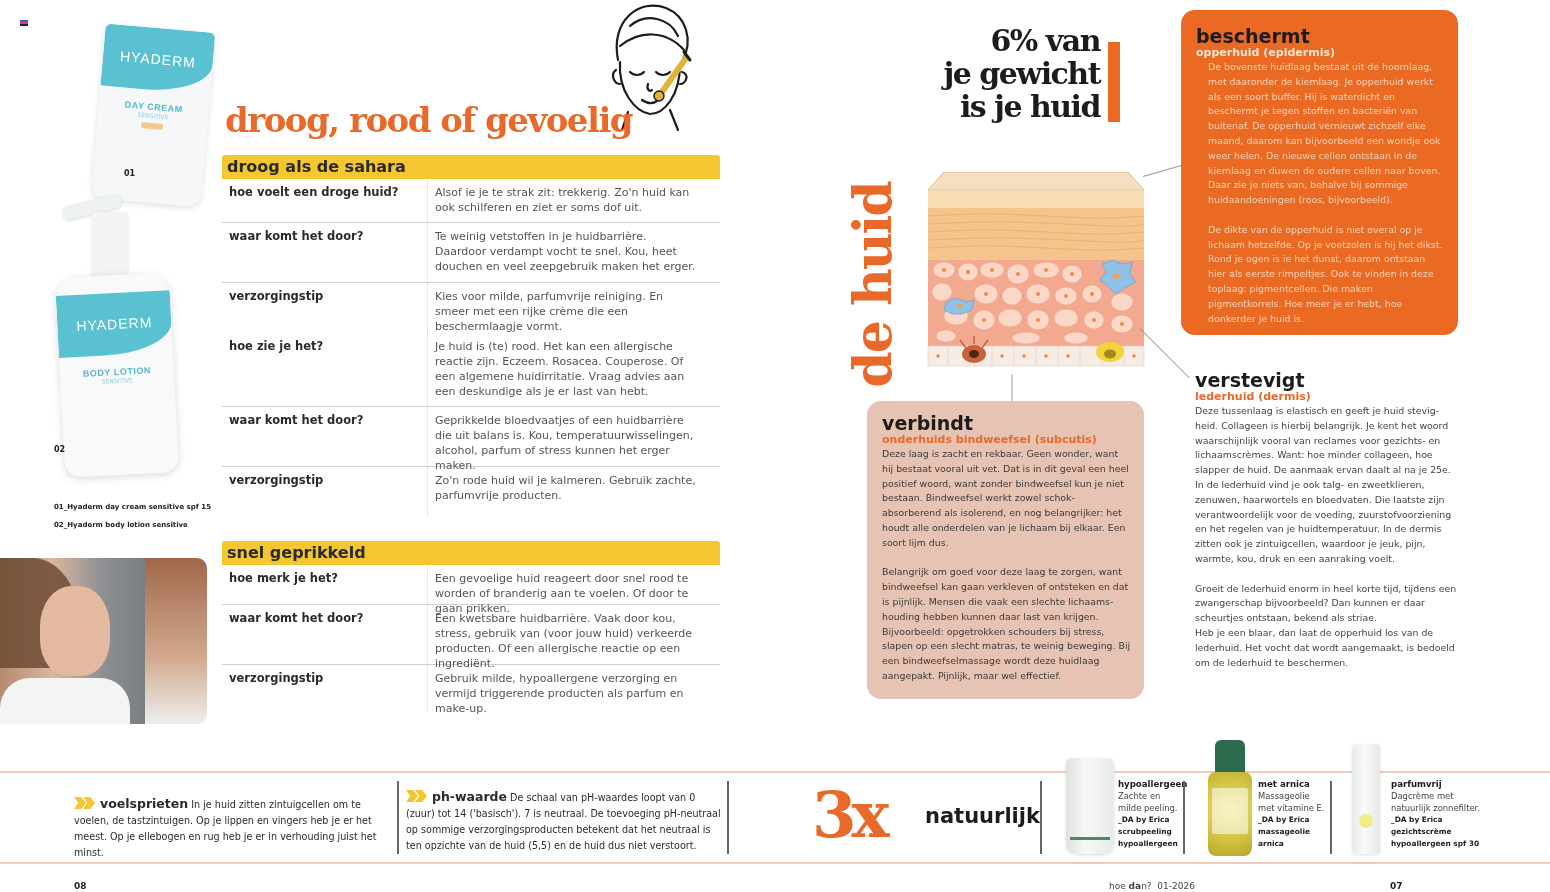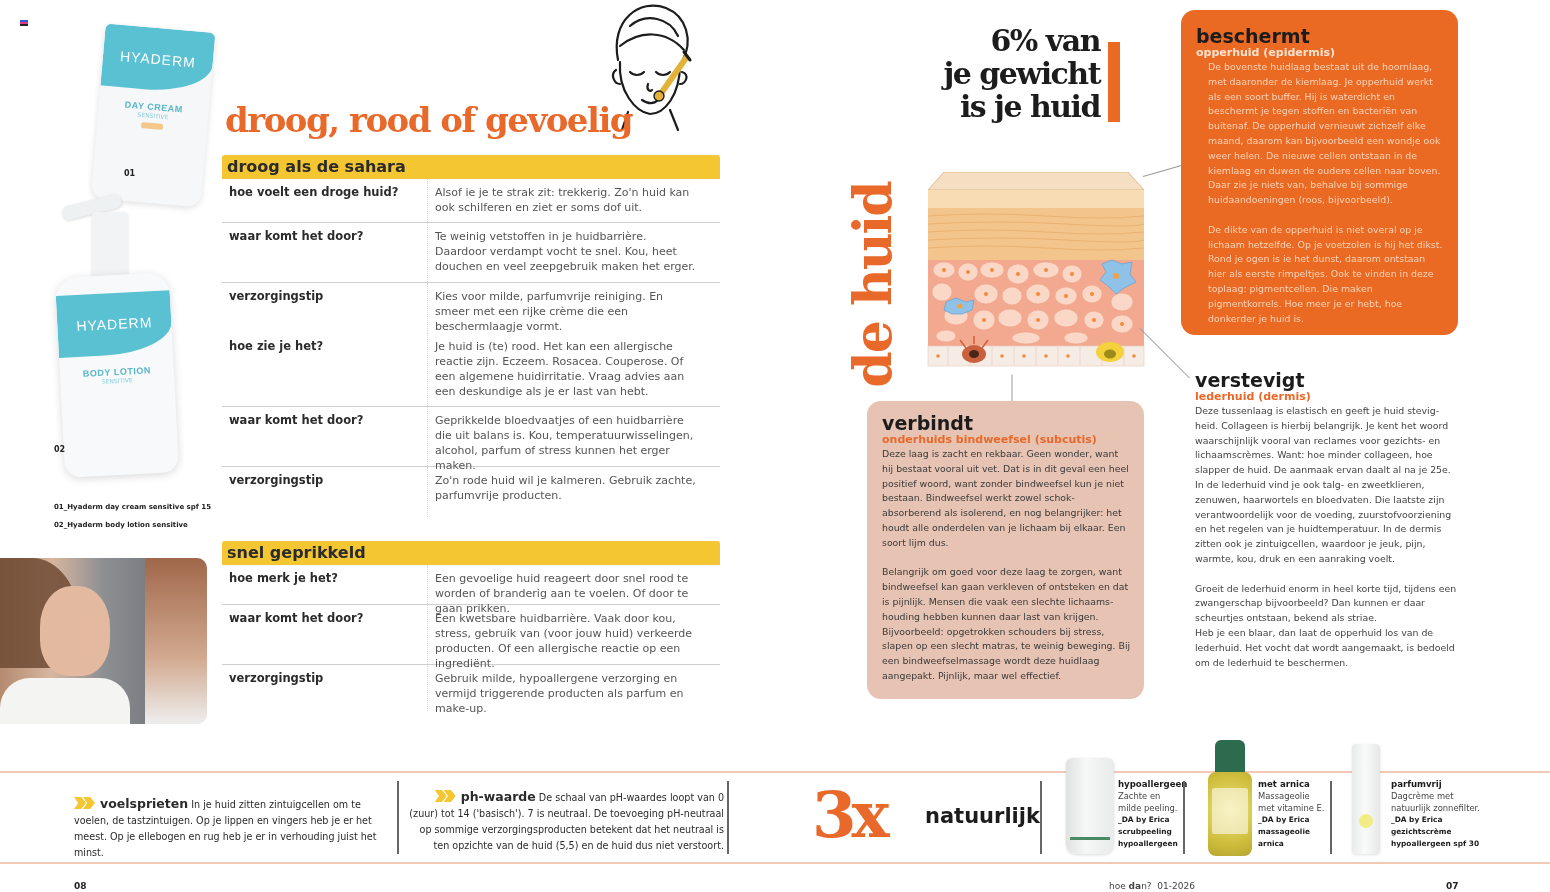--- a/index.html
+++ b/index.html
@@ -330,21 +330,21 @@
 </div>
 
 <div class="abs strip"></div>
 
 <div class="abs tip" style="left:74px;top:796px;width:315px;">
   <span class="tip-icon"><i style="left:0"></i><i style="left:9px"></i></span><b>voelsprieten</b>
   <span>In je huid zitten zintuigcellen om te voelen, de tastzintuigen. Op je lippen en vingers heb je er het meest. Op je ellebogen en rug heb je er in verhouding juist het minst.</span>
 </div>
 <div class="vdiv" style="left:397px;top:781px;height:73px;"></div>
 
-<div class="abs tip" style="left:406px;top:789px;width:318px;text-align:right;">
+<div class="abs tip" style="left:406px;top:789px;width:318px;">
   <span class="tip-icon"><i style="left:0"></i><i style="left:9px"></i></span><b>ph-waarde</b>
   <span>De schaal van pH-waardes loopt van 0 (zuur) tot 14 ('basisch'). 7 is neutraal. De toevoeging pH-neutraal op sommige verzorgingsproducten betekent dat het neutraal is ten opzichte van de huid (5,5) en de huid dus niet verstoort.</span>
 </div>
 <div class="vdiv" style="left:727px;top:781px;height:73px;"></div>
 
 <div class="abs three-x">3x</div>
 <div class="abs natuurlijk">natuurlijk</div>
 <div class="vdiv" style="left:1040px;top:781px;height:73px;"></div>
 
 <div class="abs mini-tube">
@@ -384,13 +384,13 @@
   <div>natuurlijk zonnefilter.</div>
   <div class="b">_DA by Erica</div>
   <div class="b">gezichtscrème</div>
   <div class="b">hypoallergeen spf 30</div>
 </div>
 
 <div class="abs page-num" style="left:74px;top:881px;">08</div>
 <div class="abs footer-mid">
   <span>hoe </span><b>da</b><span>n?</span>&nbsp;&nbsp;<span>01-2026</span>
 </div>
-<div class="abs page-num" style="left:1446px;top:881px;">07</div>
+<div class="abs page-num" style="left:1390px;top:881px;">07</div>
 
 </body></html>

